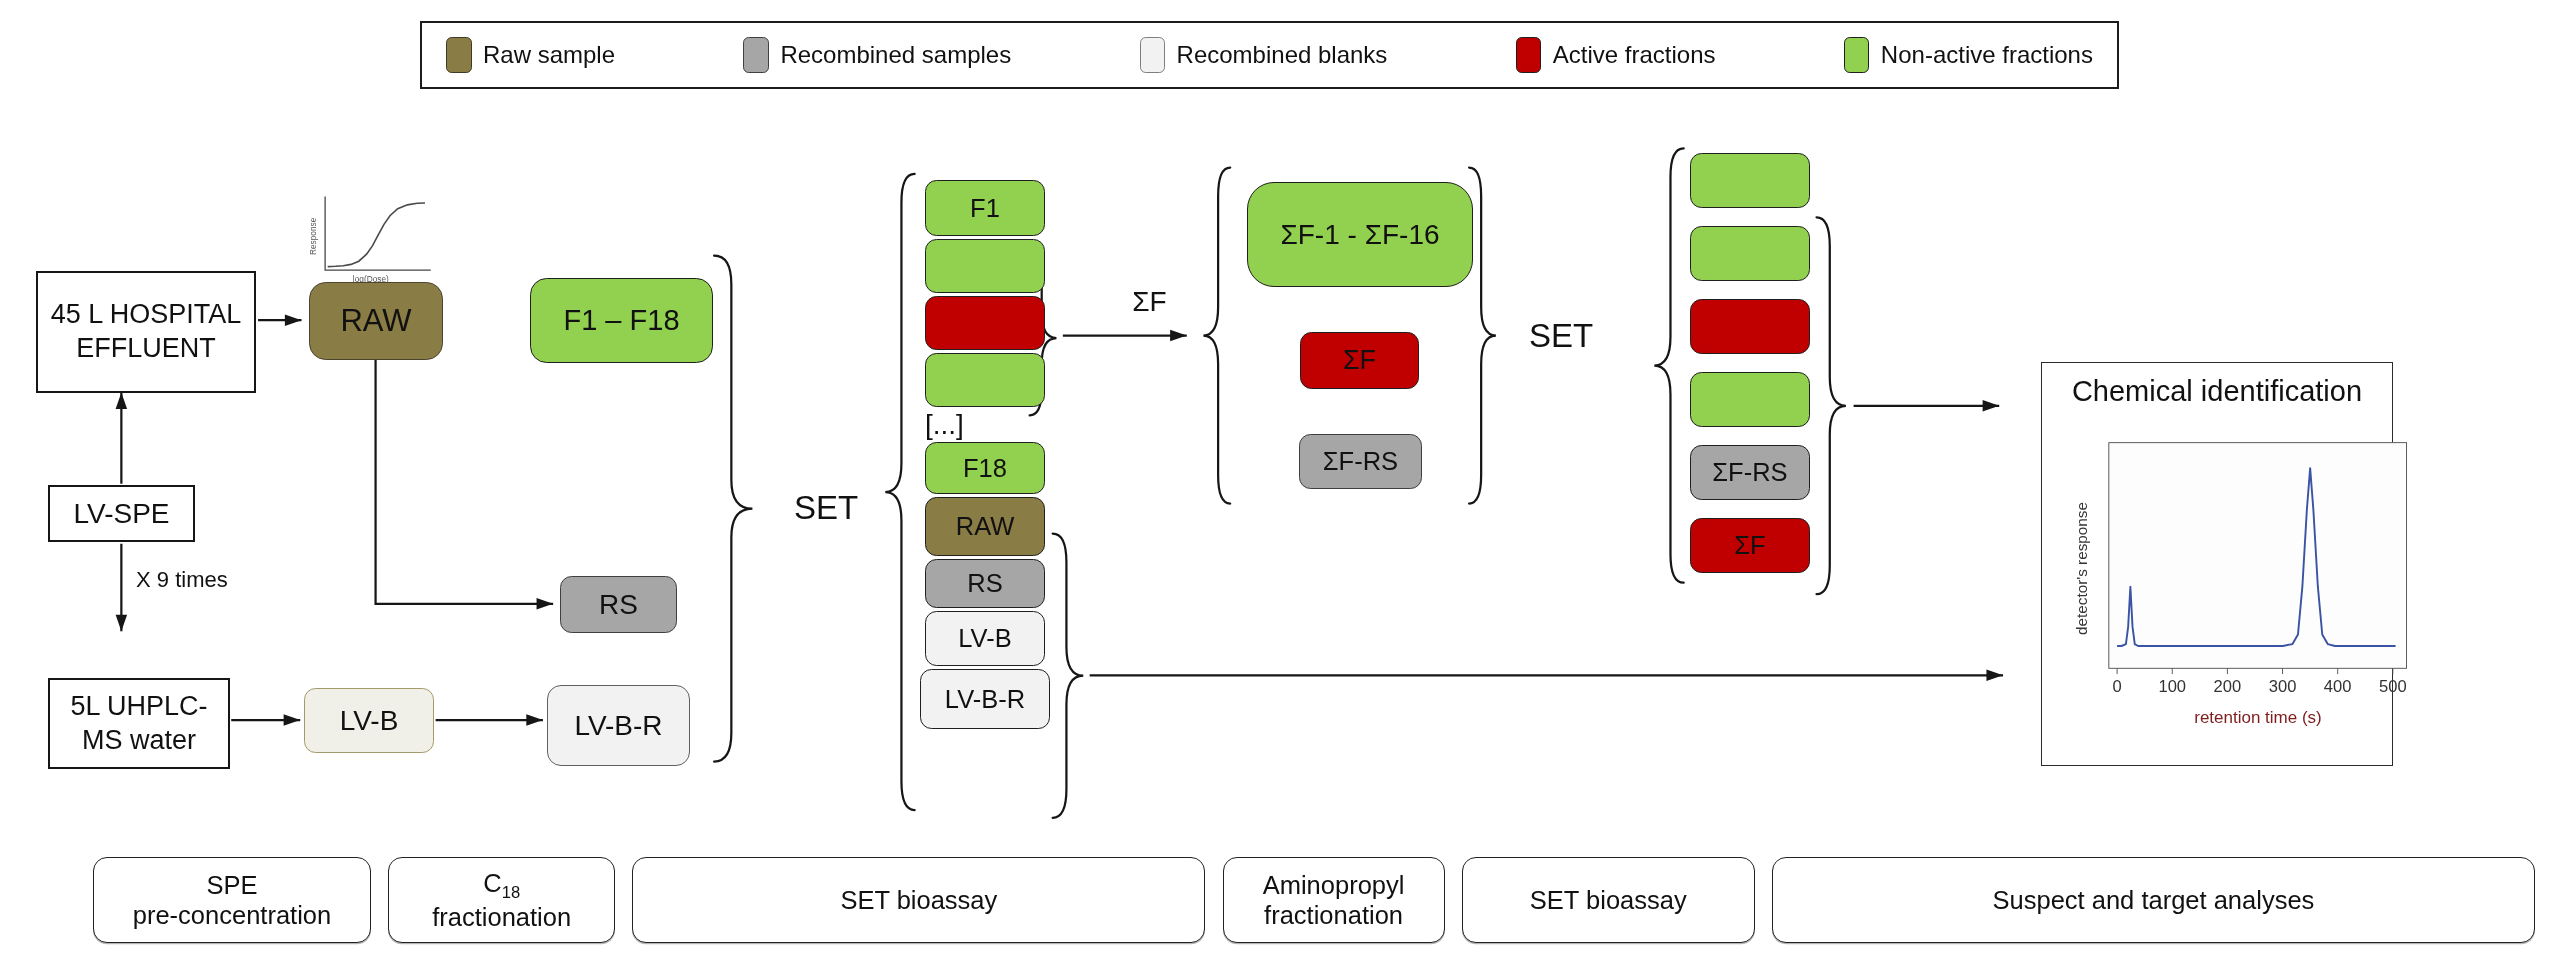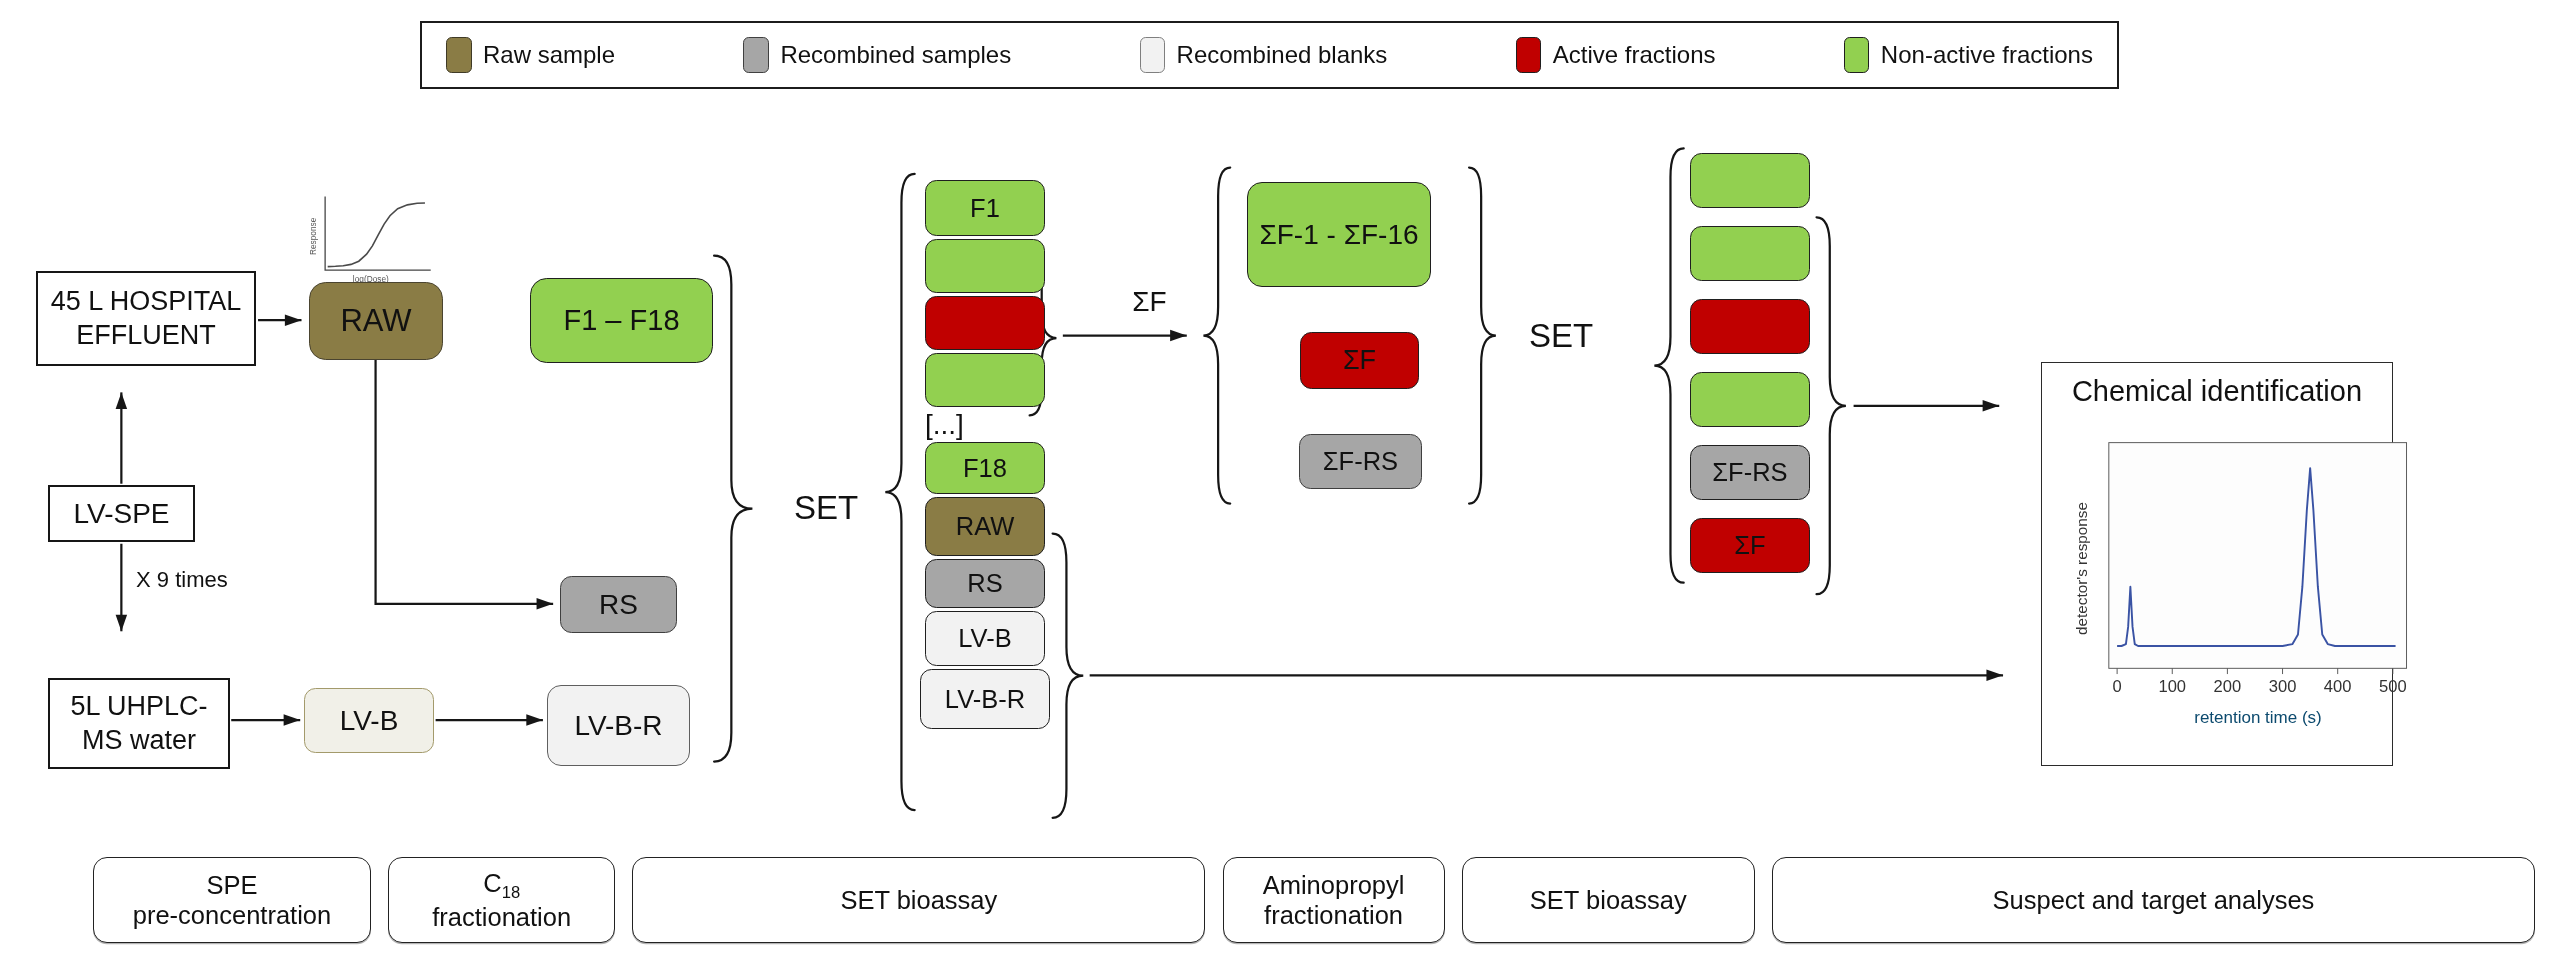--- a/index.html
+++ b/index.html
@@ -94,21 +94,21 @@
       <div class="leg-item">
         <span class="leg-swatch" style="background: rgb(192, 0, 0); border-color: rgb(31, 31, 31);"></span>
         <span class="leg-label">Active fractions</span>
       </div>
       <div class="leg-item">
         <span class="leg-swatch" style="background: rgb(146, 208, 80); border-color: rgb(31, 31, 31);"></span>
         <span class="leg-label">Non-active fractions</span>
       </div>
     </div>
 
-  <div class="box sq pre" style="left:36px;top:271px;width:220px;height:95px;font-size:27px;">
+  <div class="box sq pre" style="left:36px;top:271px;width:220px;height:122px;font-size:27px;">
     <span class="pre">45 L HOSPITAL
 EFFLUENT</span>
   </div>
 
   <div class="abs" style="left:307px;top:182px;width:141px;height:105px;z-index:2;">
     <svg id="sigmoid-svg" width="112" height="80" viewBox="0 0 175 125" style="position:absolute;left:12.8px;top:11.5px;">
       <path d="M 8 4 L 8 119 L 173 119" fill="none" stroke="#444" stroke-width="2"></path>
       <path id="sigmoid-path" fill="none" stroke="#4a4a4a" stroke-width="2.5" d="M 12.0 113.5 L 24.2 113.0 L 36.3 112.0 L 48.5 110.0 L 60.6 105.0 L 72.8 94.0 L 81.9 81.0 L 91.0 64.0 L 100.2 47.0 L 109.3 34.0 L 121.4 23.0 L 136.6 17.0 L 151.8 14.5 L 164.0 14.0"></path>
     </svg>
     <div class="vlabel" style="position:absolute;left:1.3px;top:25.5px;height:57px;font-size:8.3px;color:#555;">Response</div>
@@ -156,21 +156,21 @@
       <div class="ellip" style="height: 29px; line-height: 29px;">[...]</div>
       <div class="cbox t-green" style="height: 52px; line-height: 52px;">F18</div>
       <div class="cbox t-olive" style="height: 59px; line-height: 59px;">RAW</div>
       <div class="cbox t-gray" style="height: 49px; line-height: 49px;">RS</div>
       <div class="cbox t-blank" style="height: 55px; line-height: 55px;">LV-B</div>
       <div class="cbox t-blank wide" style="height: 60px; line-height: 60px;">LV-B-R</div>
     </div>
 
   <div class="lbl" style="left:1105px;top:286px;width:89px;font-size:28px;">ΣF</div>
 
-  <div class="box t-green" style="left:1247px;top:182px;width:184px;height:105px;border-radius:15px;font-size:28px;">
+  <div class="box t-green" style="left:1247px;top:182px;width:226px;height:105px;border-radius:27px;font-size:28px;">
     <span>ΣF-1 - ΣF-16</span>
   </div>
   <div class="box t-red" style="left:1300px;top:332px;width:119px;height:57px;border-radius:11.5px;font-size:27px;">
     <span>ΣF</span>
   </div>
   <div class="box t-gray" style="left:1299px;top:434px;width:123px;height:55px;border-radius:11.5px;font-size:25.5px;">
     <span>ΣF-RS</span>
   </div>
 
   <div class="lbl" style="left:1513px;top:317px;width:96px;font-size:33px;">SET</div>
@@ -198,21 +198,21 @@
           <text x="187" y="392" text-anchor="middle" font-size="26" fill="#333" font-family="&quot;Liberation Sans&quot;, sans-serif">200</text>
           <line x1="273.5" x2="273.5" y1="355" y2="364" stroke="#555" stroke-width="1.5"></line>
           <text x="273.5" y="392" text-anchor="middle" font-size="26" fill="#333" font-family="&quot;Liberation Sans&quot;, sans-serif">300</text>
           <line x1="360" x2="360" y1="355" y2="364" stroke="#555" stroke-width="1.5"></line>
           <text x="360" y="392" text-anchor="middle" font-size="26" fill="#333" font-family="&quot;Liberation Sans&quot;, sans-serif">400</text>
           <line x1="446.5" x2="446.5" y1="355" y2="364" stroke="#555" stroke-width="1.5"></line>
           <text x="446.5" y="392" text-anchor="middle" font-size="26" fill="#333" font-family="&quot;Liberation Sans&quot;, sans-serif">500</text>
         </g>
     </svg>
     <div class="vlabel" style="position:absolute;left:31px;top:109px;height:192px;font-size:15.3px;color:#333;">detector's response</div>
-    <div style="position:absolute;left:66px;top:345px;width:300px;text-align:center;font-size:17px;color:#0c4a6e;">retention time (s)</div>
+    <div style="position:absolute;left:66px;top:345px;width:300px;text-align:center;font-size:17px;color:#7f1d1d;">retention time (s)</div>
   </div>
 
   <div id="steps">
       <div class="step" style="width: 278px;">
         <div>SPE</div>
         <div>pre-concentration</div>
       </div>
       <div class="step" style="width: 227px;">
         <div>C<sub>18</sub></div>
         <div>fractionation</div>

